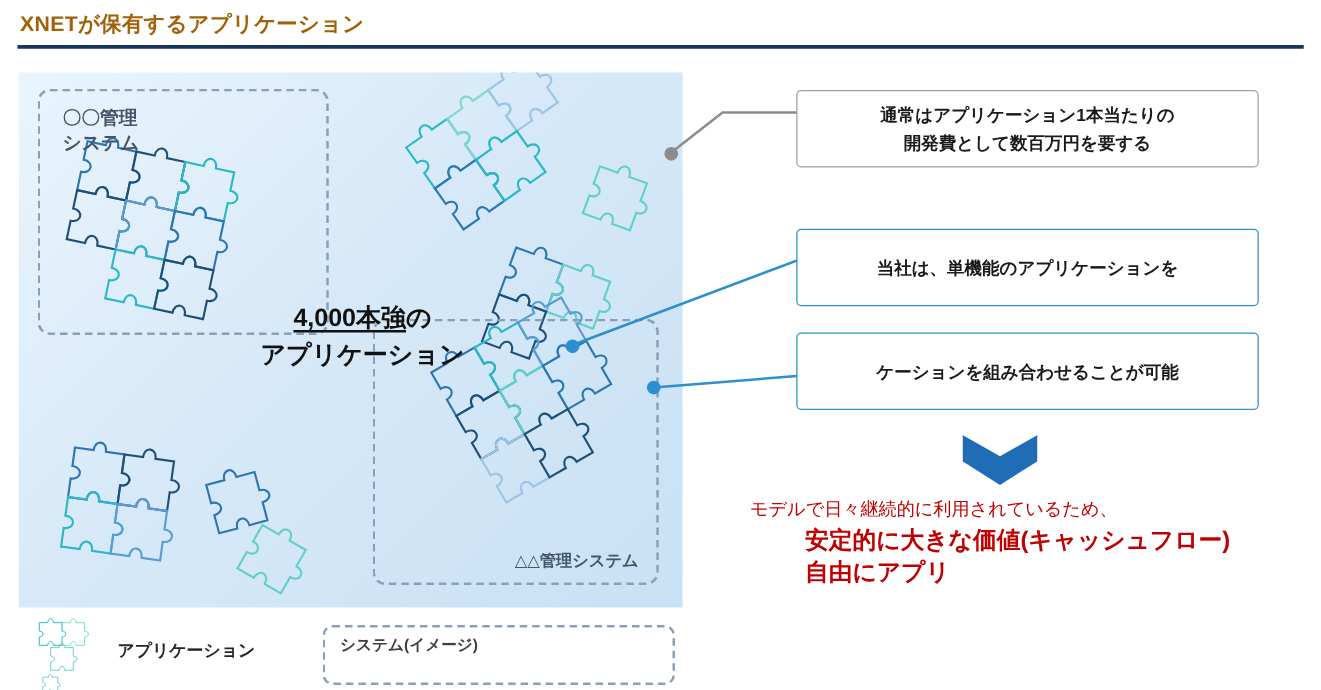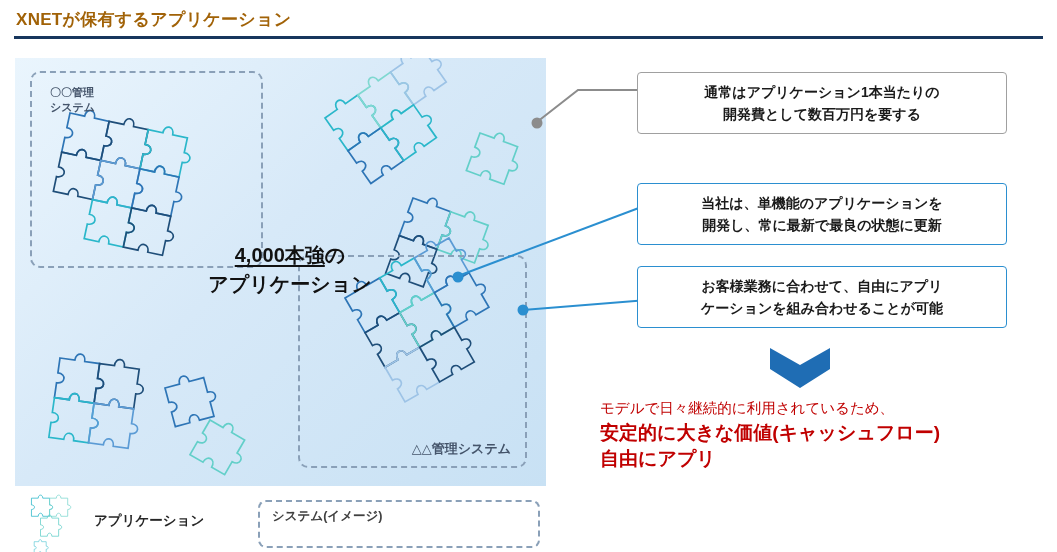--- a/index.html
+++ b/index.html
@@ -25,21 +25,21 @@
     z-index:1;
   }
   .pieces-svg { position:absolute; left:0; top:0; width:531px; height:428px; }
   .sysbox {
     position:absolute; border:2px dashed #8aa0b8; border-radius:10px;
   }
   .sysbox.sys1 { left:15px; top:13px; width:233px; height:197px; }
   .sysbox.sys2 { left:283px; top:197px; width:229px; height:213px; }
   .sys1-label {
     position:absolute; left:18px; top:12px;
-    font-size:11px; font-weight:700; color:#44546a; line-height:1.35;
+    font-size:15px; font-weight:700; color:#44546a; line-height:1.35;
   }
   .sys1-label span { display:block; }
   .sys2-label {
     position:absolute; right:14px; bottom:8px;
     font-size:13px; font-weight:700; color:#44546a;
   }
   .count-text {
     position:absolute; left:155px; top:183px; width:240px;
     text-align:center; font-size:20px; font-weight:700; color:#111111;
     line-height:1.45; z-index:2;
@@ -62,21 +62,21 @@
     position:absolute; left:0; top:0; width:1057px; height:552px;
     z-index:2; pointer-events:none;
   }
   
   .down-arrow { position:absolute; left:770px; top:348px; z-index:3; }
   
   .conclusion {
     position:absolute; left:600px; top:398px; width:455px; color:#c00000; z-index:3;
   }
   .conclusion .small { font-size:14.5px; line-height:1.5; }
-  .conclusion .big { font-size:19px; font-weight:700; line-height:1.4; }
+  .conclusion .big { font-size:19px; font-weight:700; line-height:1.4;margin-left:44px; }
   
   .legend-icon { position:absolute; left:26px; top:490px; z-index:2; }
   .legend-icon2 { position:absolute; left:30px; top:538px; z-index:2; }
   .legend-app-label {
     position:absolute; left:94px; top:512px;
     font-size:13.5px; font-weight:700; color:#262626; z-index:2;
   }
   .legend-sysbox {
     position:absolute; left:258px; top:500px; width:282px; height:48px;
     border:2px dashed #8aa0b8; border-radius:8px; z-index:2;
@@ -178,24 +178,22 @@
     <path d="M660,299 L523,310" fill="none" stroke="#2b8fd0" stroke-width="2"></path>
     <circle cx="523" cy="310" r="5.5" fill="#2b8fd0"></circle>
   </svg>
 
   <div class="callout gray">
     <span>通常はアプリケーション1本当たりの</span>
     <span>開発費として数百万円を要する</span>
   </div>
   <div class="callout blue1">
     <span>当社は、単機能のアプリケーションを</span>
-    <span>開発し、常に最新で最良の状態に更新</span>
   </div>
   <div class="callout blue2">
-    <span>お客様業務に合わせて、自由にアプリ</span>
     <span>ケーションを組み合わせることが可能</span>
   </div>
 
   <svg class="down-arrow" width="60" height="42" viewBox="0 0 60 42">
     <polygon points="0,0 30,17 60,0 60,21 30,40 0,21" fill="#1f6db4"></polygon>
   </svg>
 
   <div class="conclusion">
     <div class="small">モデルで日々継続的に利用されているため、</div>
     <div class="big">安定的に大きな価値(キャッシュフロー)</div>

